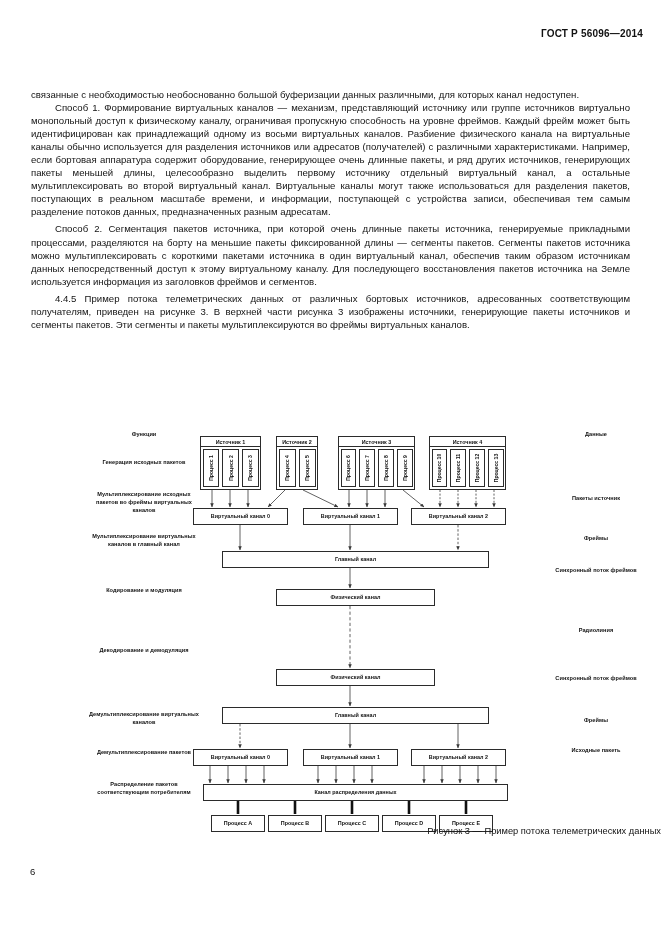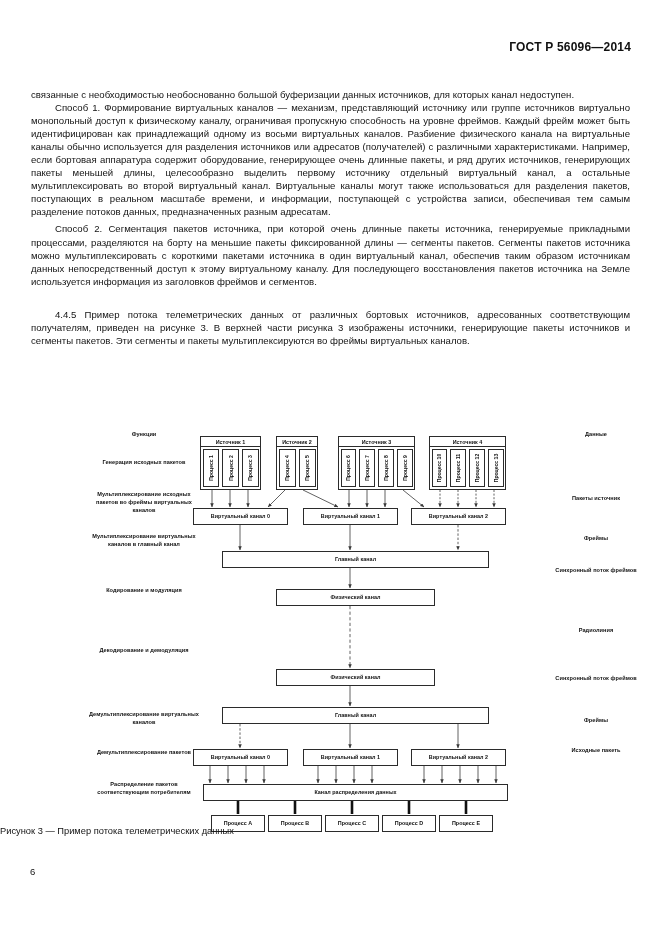--- a/index.html
+++ b/index.html
@@ -17,26 +17,25 @@
   }
   .page {
     position: relative;
     width: 661px;
     height: 935px;
   }
   
   .doc-header {
     position: absolute;
     top: 28px;
-    right: 30px;
-    font-size: 12px;
+    right: 18px;
+    font-size: 10px;
     font-weight: bold;
     letter-spacing: 0.2px;
     color: #111;
-    margin-top: 12px;
   }
   
   .body-text {
     position: absolute;
     left: 31px;
     top: 88px;
     width: 599px;
     font-size: 9.6px;
     line-height: 13.05px;
     text-align: justify;
@@ -131,44 +130,44 @@
     top: 0;
     width: 661px;
     height: 400px;
     overflow: visible;
   }
   .caption {
     position: absolute;
     top: 826px;
     left: 0;
     width: 661px;
-    text-align: left;
+    text-align: right;
     font-size: 9.3px;
     color: #131313;
   }
   .pagenum {
     position: absolute;
     left: 30px;
     top: 866px;
     font-size: 9.5px;
     color: #131313;
   }
 </style>
 </head>
 <body>
 
 <div class="page">
 
   <div class="doc-header">ГОСТ Р 56096—2014</div>
 
   <div class="body-text">
-    <p>связанные с необходимостью необоснованно большой буферизации данных источников, для которых канал недоступен.</p>
+    <p>связанные с необходимостью необоснованно большой буферизации данных различными, для которых канал недоступен.</p>
     <p class="indent">Способ 1. Формирование виртуальных каналов — механизм, представляющий источнику или группе источников виртуально монопольный доступ к физическому каналу, ограничивая пропускную способность на уровне фреймов. Каждый фрейм может быть идентифицирован как принадлежащий одному из восьми виртуальных каналов. Разбиение физического канала на виртуальные каналы обычно используется для разделения источников или адресатов (получателей) с различными характеристиками. Например, если бортовая аппаратура содержит оборудование, генерирующее очень длинные пакеты, и ряд других источников, генерирующих пакеты меньшей длины, целесообразно выделить первому источнику отдельный виртуальный канал, а остальные мультиплексировать во второй виртуальный канал. Виртуальные каналы могут также использоваться для разделения пакетов, поступающих в реальном масштабе времени, и информации, поступающей с устройства записи, обеспечивая тем самым разделение потоков данных, предназначенных разным адресатам.</p>
     <p class="indent" style="margin-top:4px">Способ 2. Сегментация пакетов источника, при которой очень длинные пакеты источника, генерируемые прикладными процессами, разделяются на борту на меньшие пакеты фиксированной длины — сегменты пакетов. Сегменты пакетов источника можно мультиплексировать с короткими пакетами источника в один виртуальный канал, обеспечив таким образом источникам данных непосредственный доступ к этому виртуальному каналу. Для последующего восстановления пакетов источника на Земле используется информация из заголовков фреймов и сегментов.</p>
-    <p class="indent" style="margin-top:20px">4.4.5 Пример потока телеметрических данных от различных бортовых источников, адресованных соответствующим получателям, приведен на рисунке 3. В верхней части рисунка 3 изображены источники, генерирующие пакеты источников и сегменты пакетов. Эти сегменты и пакеты мультиплексируются во фреймы виртуальных каналов.</p>
+    <p class="indent" style="margin-top:4px">4.4.5 Пример потока телеметрических данных от различных бортовых источников, адресованных соответствующим получателям, приведен на рисунке 3. В верхней части рисунка 3 изображены источники, генерирующие пакеты источников и сегменты пакетов. Эти сегменты и пакеты мультиплексируются во фреймы виртуальных каналов.</p>
   </div>
 
   <div class="figure">
 
     <div class="fig-label lcol" style="top:2px;">Функции</div>
     <div class="fig-label lcol" style="top:30px;">Генерация исходных пакетов</div>
     <div class="fig-label lcol" style="top:62px;">Мультиплексирование исходных пакетов во фреймы виртуальных каналов</div>
     <div class="fig-label lcol" style="top:104px;">Мультиплексирование виртуальных каналов  в главный канал</div>
     <div class="fig-label lcol" style="top:158px;">Кодирование и модуляция</div>
     <div class="fig-label lcol" style="top:218px;">Декодирование и демодуляция</div>

